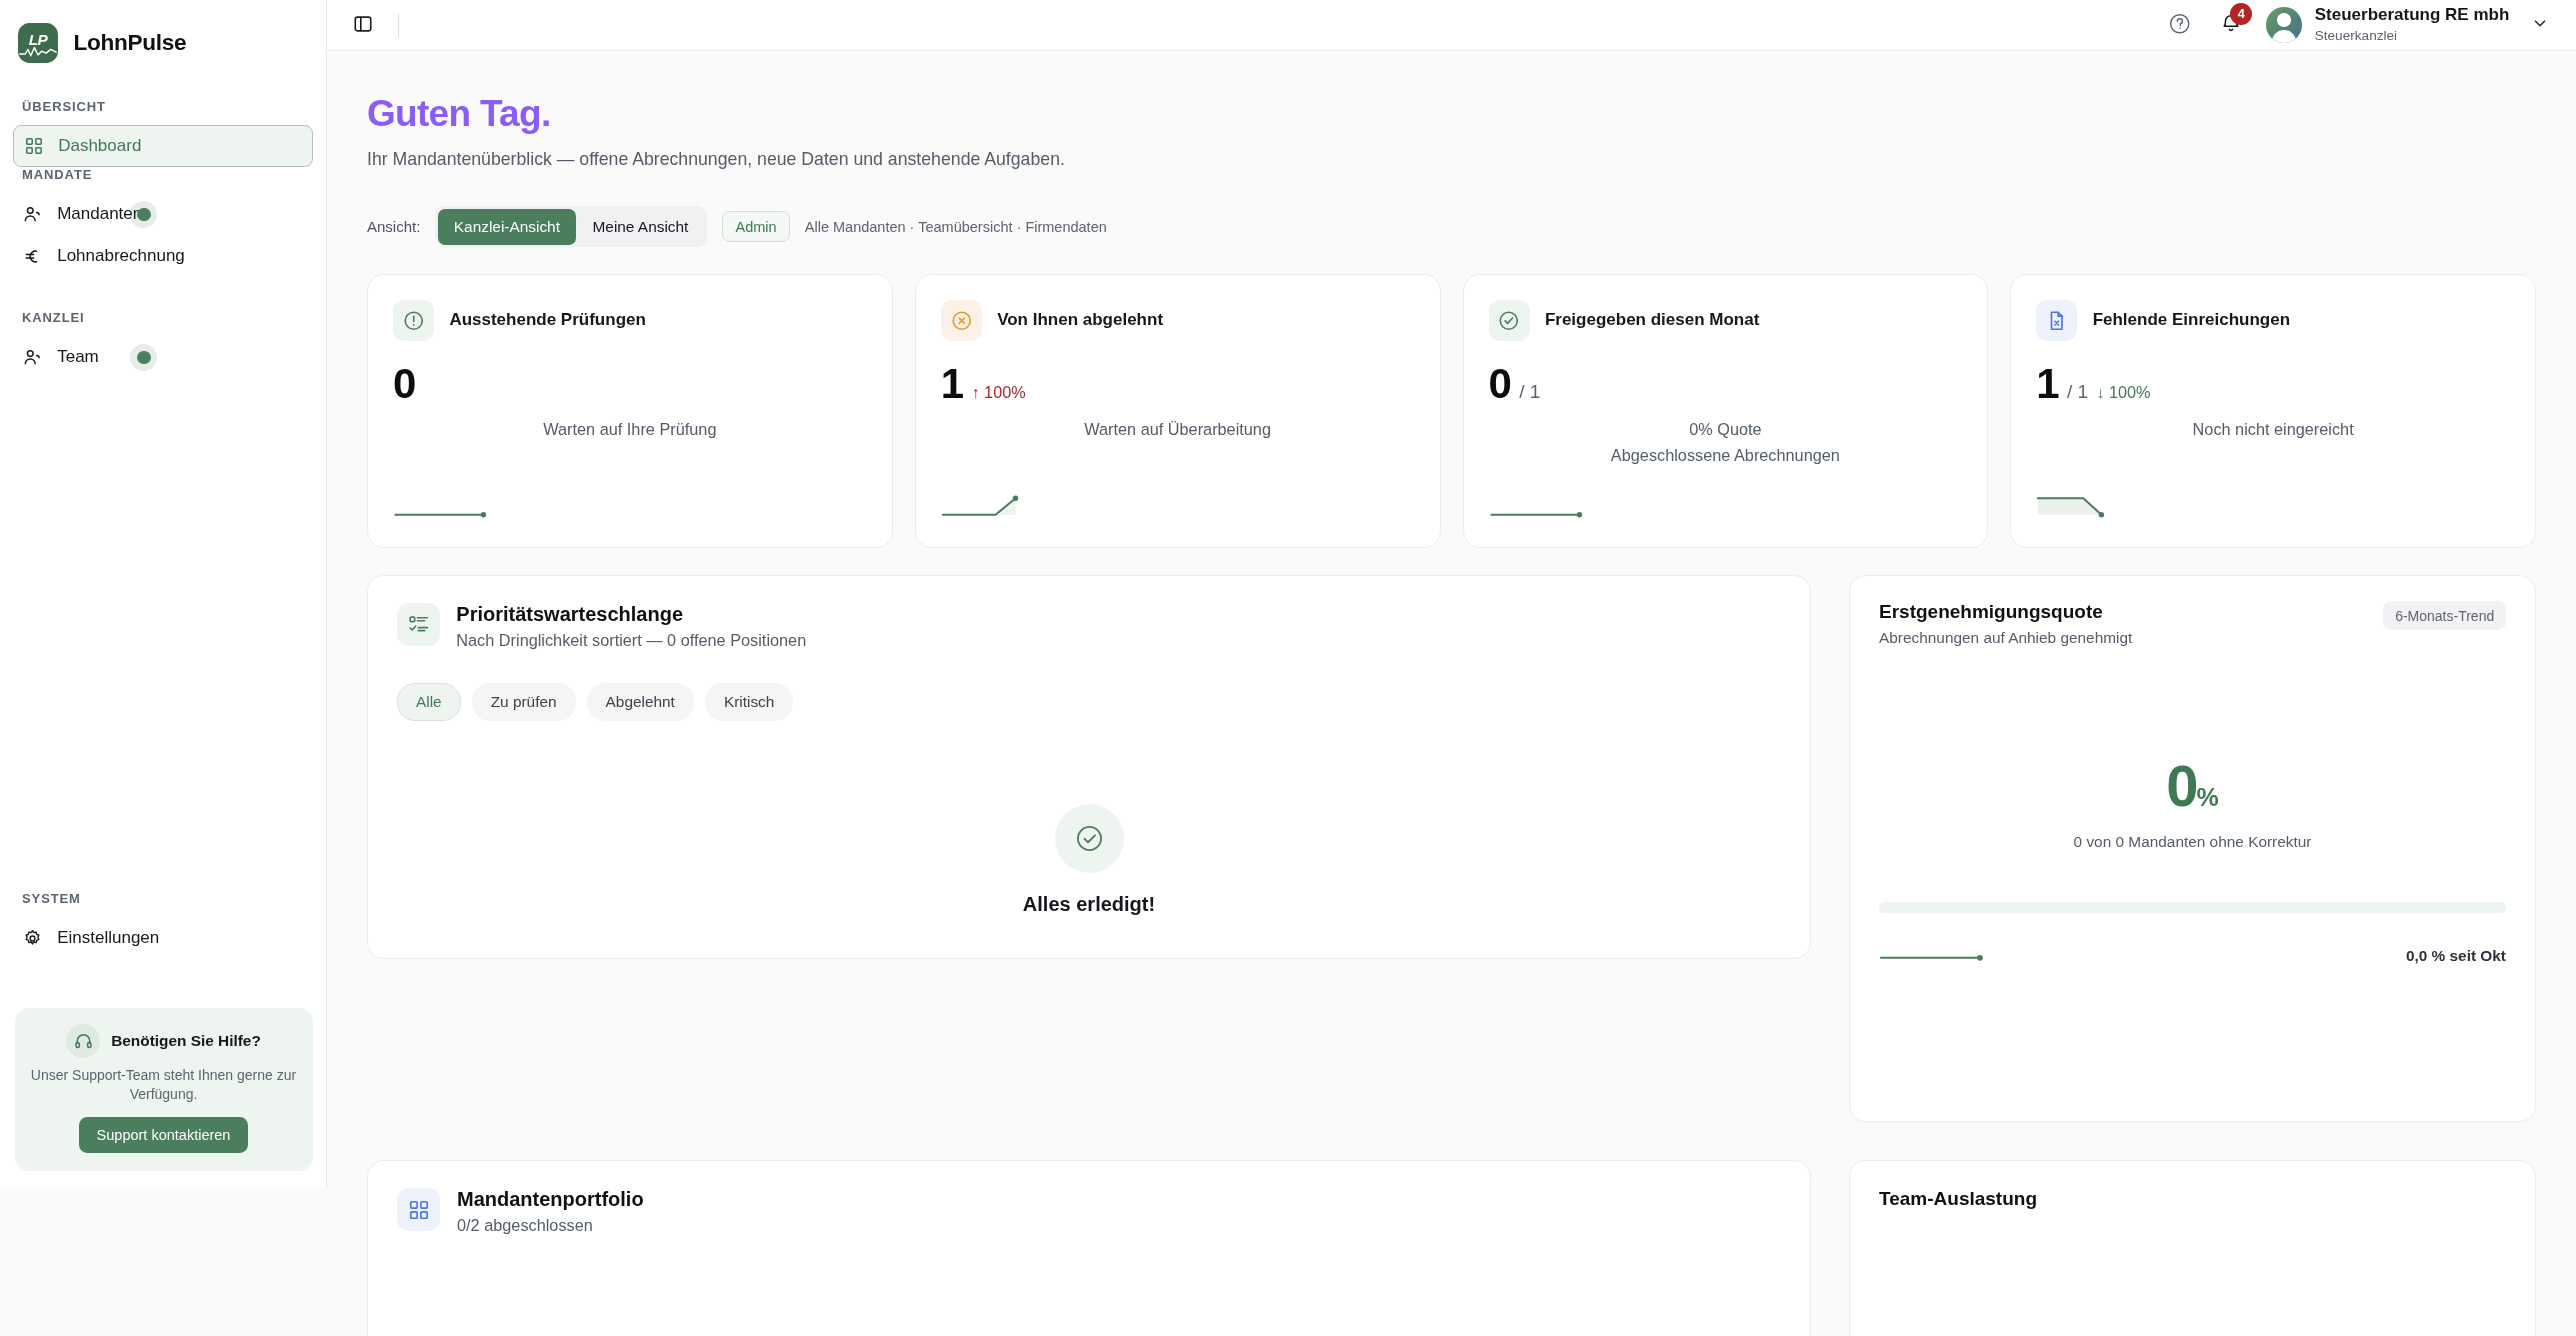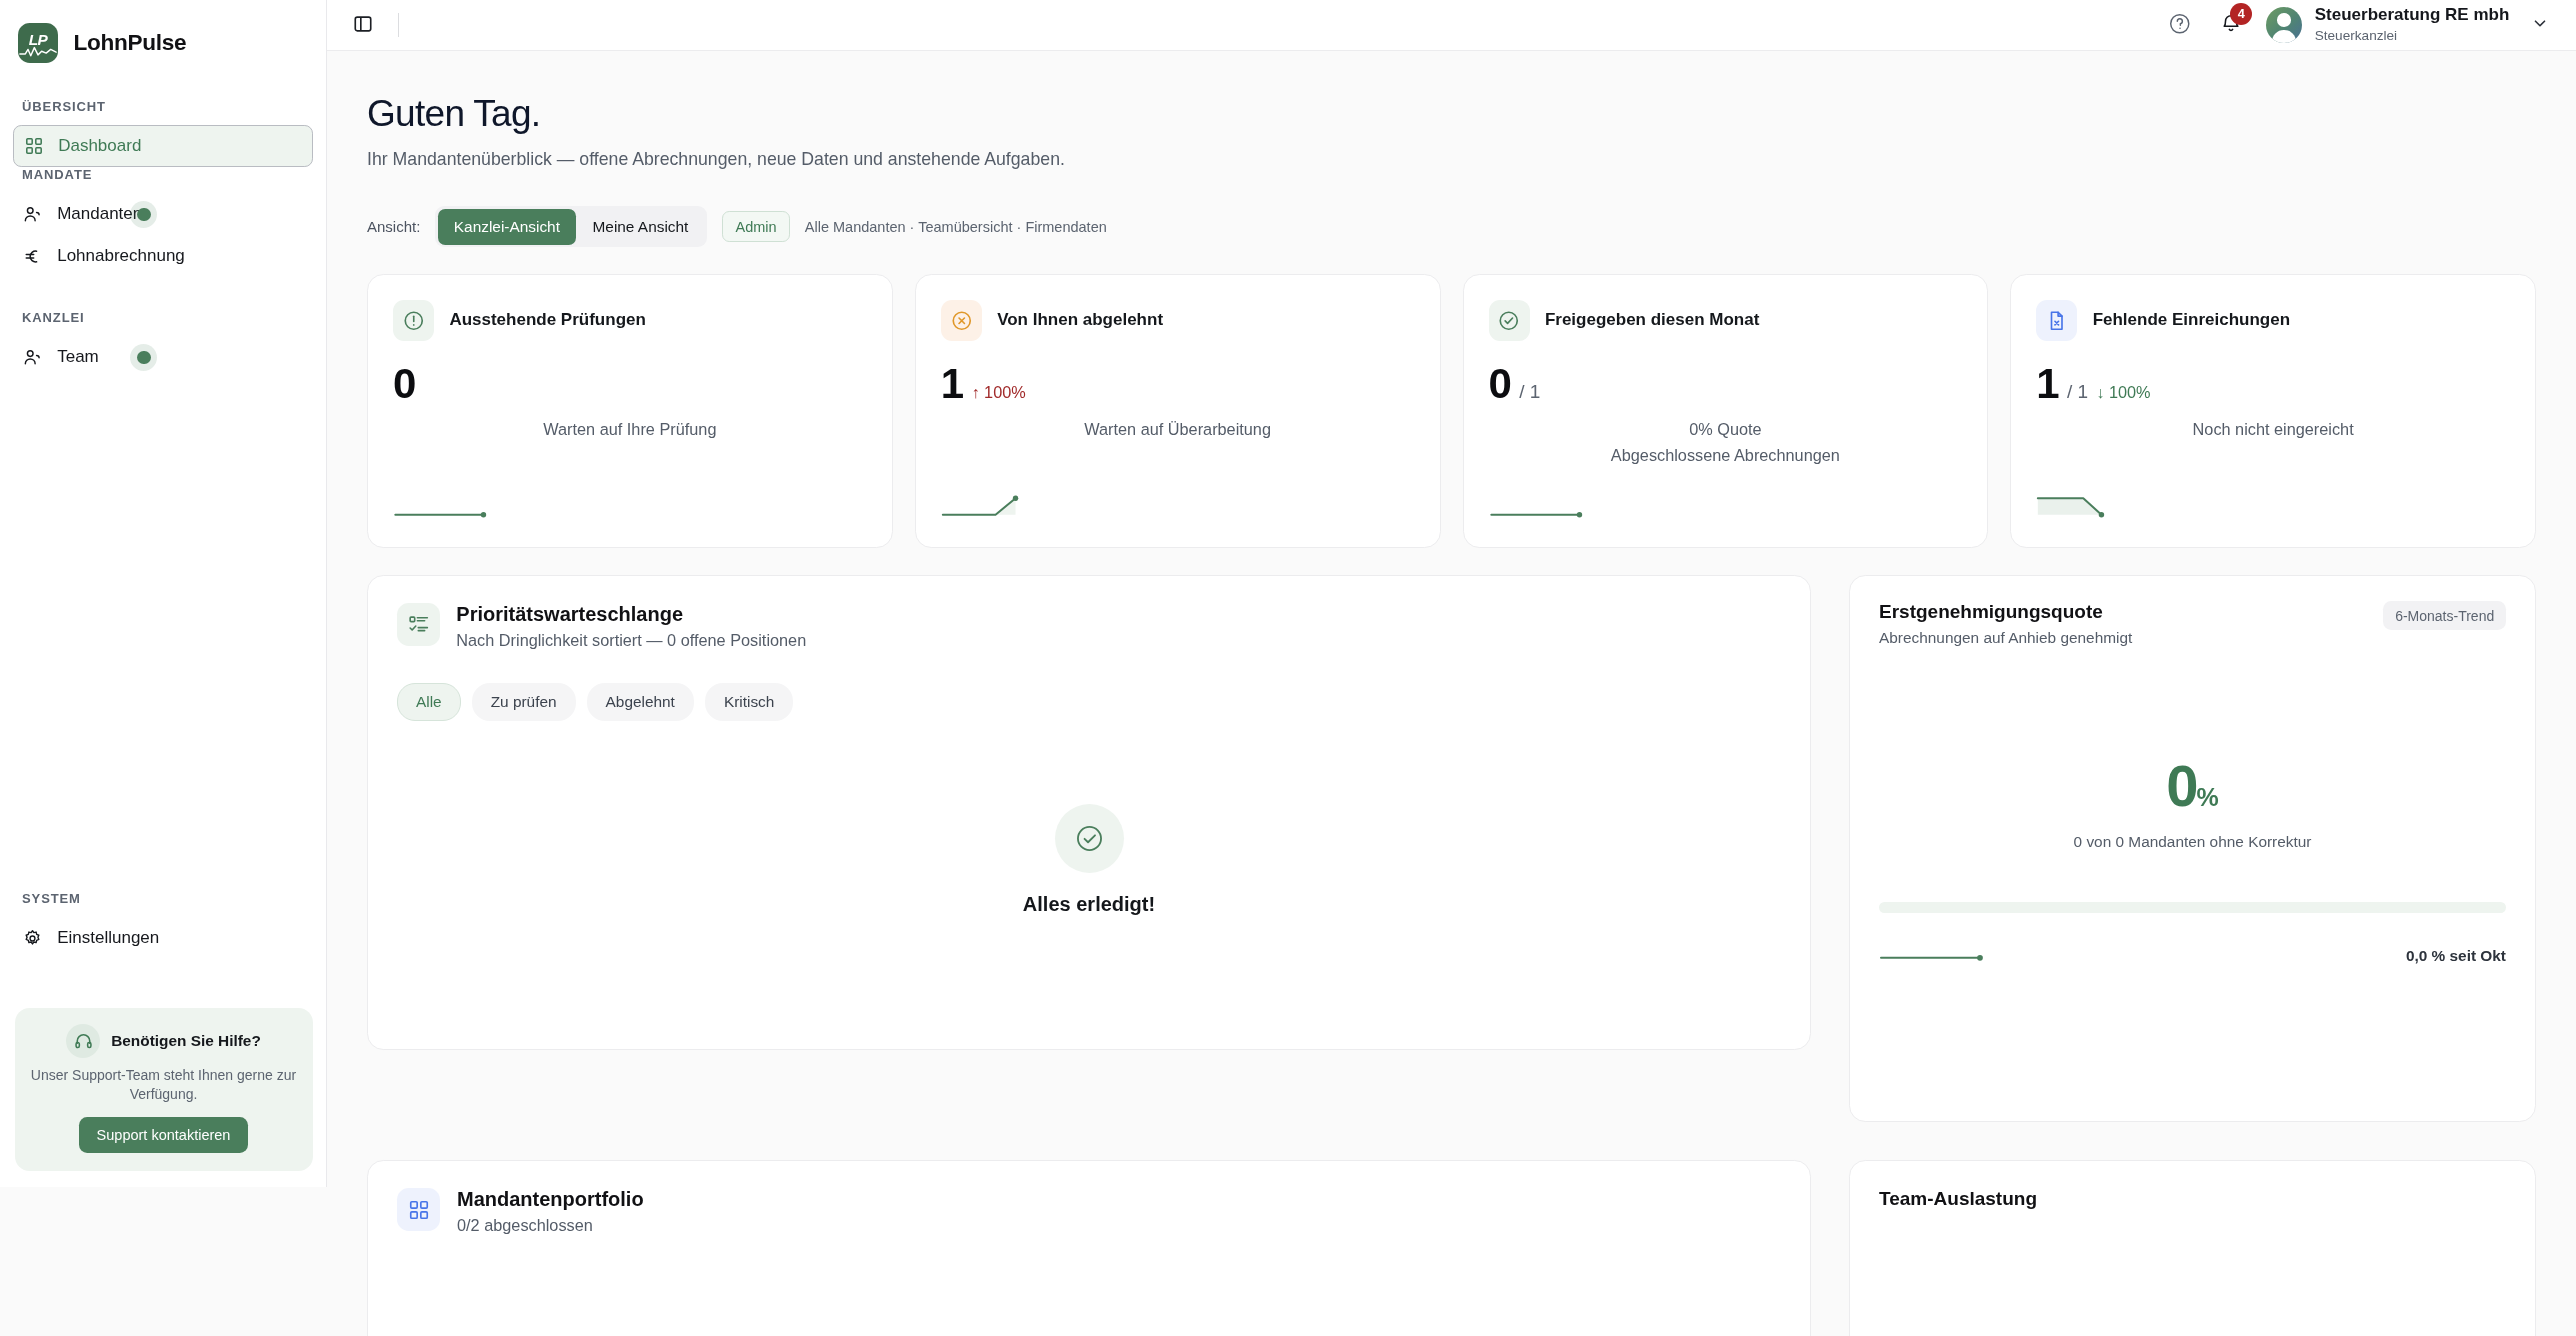--- a/index.html
+++ b/index.html
@@ -95,21 +95,21 @@
     width: 36px; height: 36px; border-radius: 50%;
     background: linear-gradient(135deg,#6e9c62 0%,#4f8473 55%,#4a6f96 100%);
     position: relative; overflow: hidden; flex: 0 0 36px;
   }
   .avatar::before { content:""; position:absolute; left:11.3px; top:6.3px; width:13.6px; height:13.6px; border-radius:50%; background:#fff; }
   .avatar::after { content:""; position:absolute; left:6.3px; top:22.6px; width:23.5px; height:20px; border-radius:11.8px 11.8px 0 0; background:#fff; }
   .user-name { font-size: 17px; font-weight: bold; color: #16181d; line-height: 1.2; }
   .user-role { font-size: 13.6px; color: #5c6470; line-height: 1.3; margin-top: 1.8px; }
 
   .content { padding: 42px 40px 0 40px; }
-  .greeting { font-size: 37px; font-weight: normal; color: #0f172a; letter-spacing: -0.7px; }
+  .greeting { font-size: 37px; font-weight: bold; color: #8b5cf6; letter-spacing: -0.7px; }
   .subgreeting { font-size: 17.7px; color: #545c68; margin-top: 14px; }
 
   .viewrow { display: flex; align-items: center; gap: 14.5px; margin-top: 36px; }
   .viewlabel { font-size: 15px; color: #4c5360; }
   .segmented { display: flex; background: #f1f1f3; border-radius: 9px; padding: 2.7px; }
   .seg {
     font-size: 15.4px; padding: 9px 16.3px; border-radius: 7.2px; color: #15181c;
     border: none; background: transparent; font-family: inherit; cursor: pointer;
   }
   .seg.on { background: #4a7e5c; color: #fff; font-weight: 500; }
@@ -134,21 +134,21 @@
   .kpi-den { font-size: 19px; color: #5c6470; }
   .kpi-delta { font-size: 16.3px; font-weight: 500; }
   .kpi-delta.up { color: #a12a2a; }
   .kpi-delta.down { color: #3f7a55; }
   .kpi-note { font-size: 16.3px; color: #545c68; text-align: center; margin-top: 15.4px; }
   .kpi-note2 { font-size: 16.3px; color: #545c68; text-align: center; margin-top: 7.2px; }
   .kpi-spark { position: absolute; left: 25px; bottom: 22px; }
 
   
   .mid { display: grid; grid-template-columns: 1444px 1fr; gap: 38px; margin-top: 27px; }
-  .queue { padding: 27px 29px 0; height: 475px; }
+  .queue { padding: 27px 29px 0; height: 384px; }
   .q-head { display: flex; align-items: flex-start; gap: 16.3px; }
   .q-ico {
     width: 43px; height: 43px; border-radius: 11.8px; background: #eef4ef;
     display:flex; align-items:center; justify-content:center; flex:0 0 43px;
   }
   .q-title { font-size: 20px; font-weight: bold; color: #111114; }
   .q-sub { font-size: 16.3px; color: #545c68; margin-top: 4.5px; }
   .chips { display: flex; gap: 11px; margin-top: 33px; }
   .chip {
     font-size: 15.4px; padding: 9px 18px; border-radius: 18px;

